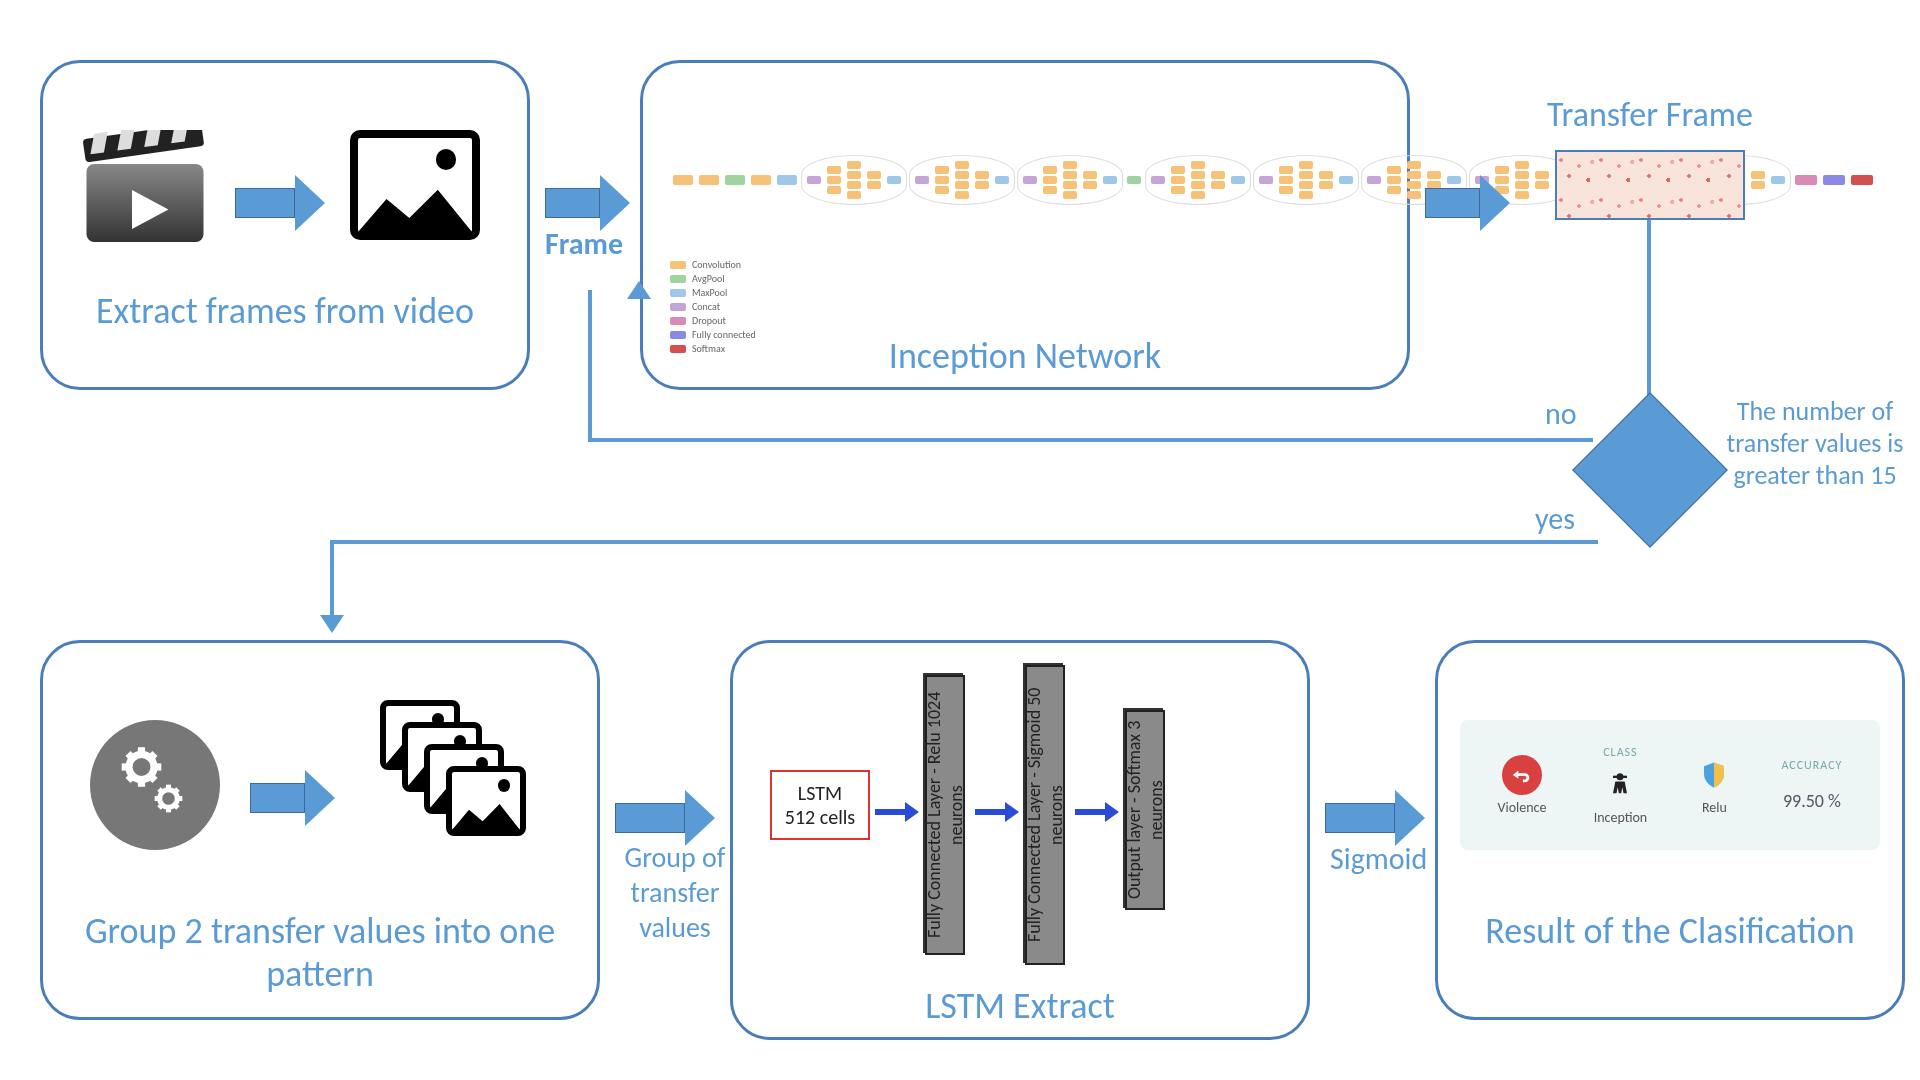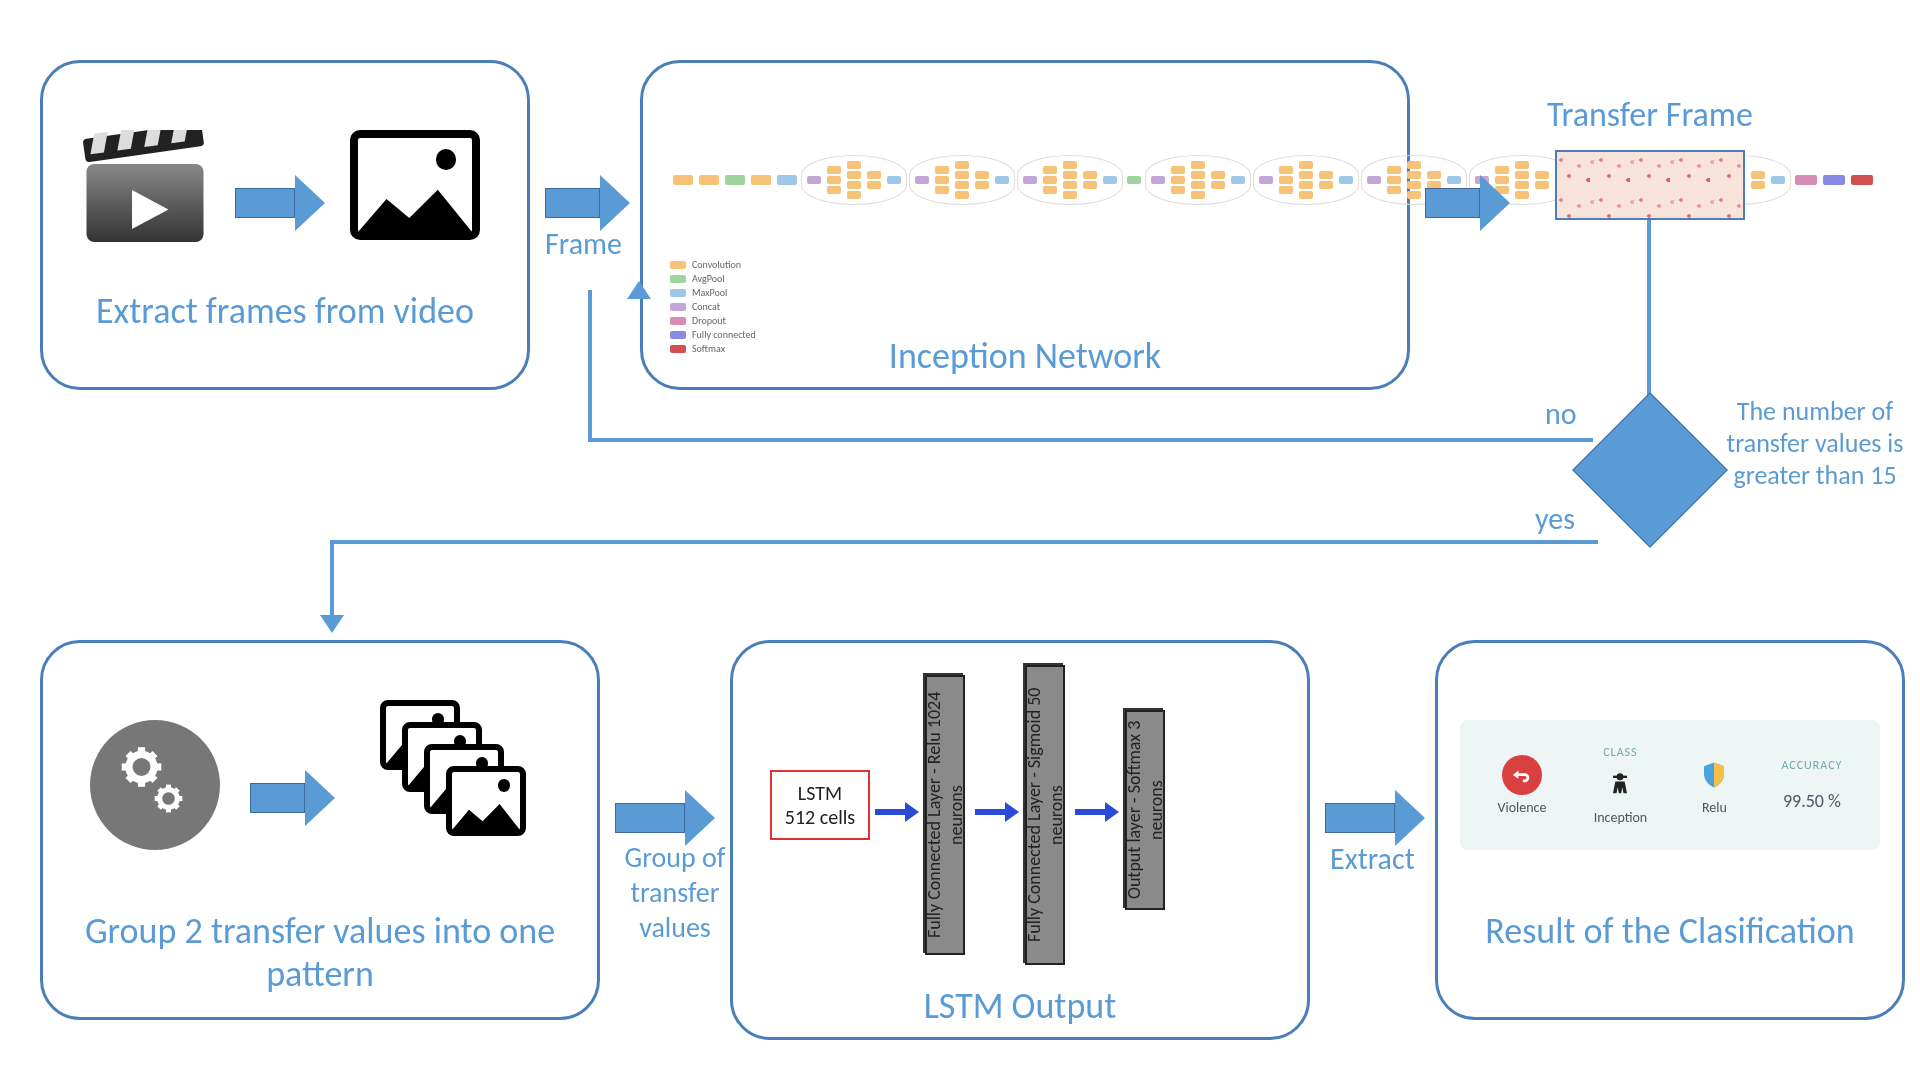--- a/index.html
+++ b/index.html
@@ -143,21 +143,21 @@
 </div>
 
 <div class="img-icon" style="left:350px;top:130px;width:130px;height:110px;"></div>
 
 <div class="caption" style="left:50px;top:290px;width:470px;">Extract frames from video</div>
 
 <div class="arrow-right" style="left:545px;top:175px;">
   <div class="shaft" style="width:55px;"></div>
     <div class="head"></div>
 </div>
-<div class="small-label" style="left:545px;top:225px;">Frame</div>
+<div class="small-label" style="left:545px;top:225px;font-weight:bold;">Frame</div>
 
 <div class="box" style="left:640px;top:60px;width:770px;height:330px;"></div>
 
 <div style="position:absolute;left:670px;top:120px;width:720px;height:120px;display:flex;align-items:center;">
   <div class="nn-col">
       <span class="nn-block" style="background:#f5c277;height:10px;width:20px;"></span>
     </div>
   <div class="nn-col">
       <span class="nn-block" style="background:#f5c277;height:10px;width:20px;"></span>
     </div>
@@ -522,27 +522,27 @@
     <div class="h"></div>
   </div>
 <div class="lstm-layer" style="position:absolute;left:1025px;top:665px;height:300px;">Fully Connected Layer - Sigmoid 50 neurons</div>
 
 <div class="blue-arrow-sm" style="position:absolute;left:1075px;top:802px;">
     <div class="s"></div>
     <div class="h"></div>
   </div>
 <div class="lstm-layer" style="position:absolute;left:1125px;top:710px;height:200px;">Output layer - Softmax 3 neurons</div>
 
-<div class="caption" style="left:730px;top:985px;width:580px;">LSTM Output</div>
+<div class="caption" style="left:730px;top:985px;width:580px;">LSTM Extract</div>
 
 <div class="arrow-right" style="left:1325px;top:790px;">
   <div class="shaft" style="width:70px;"></div>
     <div class="head"></div>
 </div>
-<div class="small-label" style="left:1330px;top:840px;font-size:30px;">Extract</div>
+<div class="small-label" style="left:1330px;top:840px;font-size:30px;">Sigmoid</div>
 
 <div class="box" style="left:1435px;top:640px;width:470px;height:380px;"></div>
 
 <div class="result-panel" style="left:1460px;top:720px;">
   <div class="result-item">
     <div class="result-icon" style="background:#d94040;color:#fff;">
       <svg width="22" height="22" viewBox="0 0 24 24" fill="#fff">
           <path d="M2 12l6-5v3h7a5 5 0 010 10h-2v-3h2a2 2 0 000-4H8v3l-6-4z"></path>
         </svg>
     </div>

